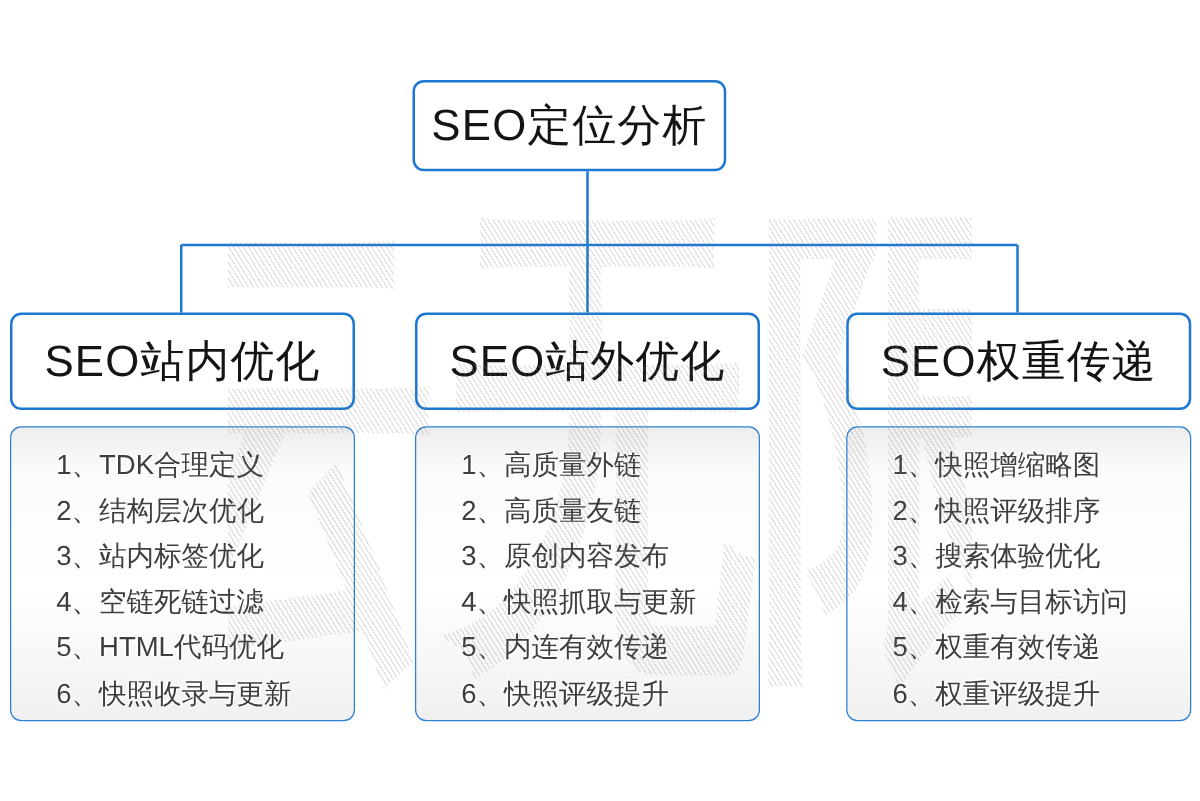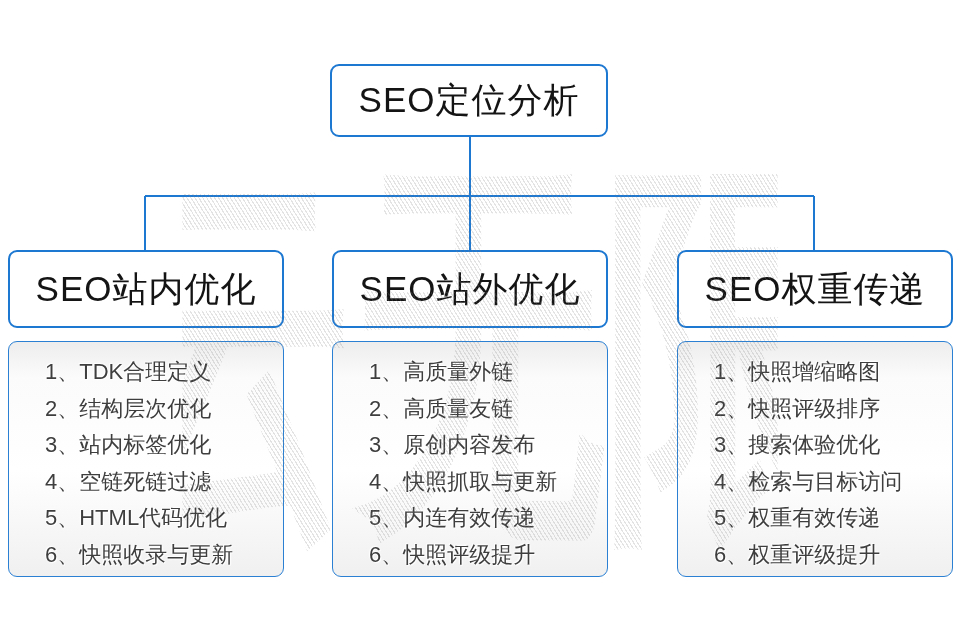--- a/index.html
+++ b/index.html
@@ -30,21 +30,21 @@
   .drop-l { left:144px; top:196px; height:54px; }
   .drop-r { left:813px; top:196px; height:54px; }
 
   
   .node {
     position:absolute; box-sizing:border-box; background:#ffffff;
     border:2px solid #1d78d2; border-radius:9px; z-index:2;
     display:flex; align-items:center; justify-content:center;
     font-size:35px; color:#141414; letter-spacing:1px; white-space:nowrap;
   }
-  .node.root { left:330px; top:64px; width:278px; height:73px; }
+  .node.root { left:330px; top:64px; width:251px; height:73px; }
   .node.head { top:250px; width:276px; height:78px; }
 
   .col-0 { left:8px; }
   .col-1 { left:332px; }
   .col-2 { left:677px; }
 
   
   .list {
     position:absolute; top:341px; width:276px; height:236px;
     box-sizing:border-box; border:1.5px solid #2b80d4; border-radius:9px;

